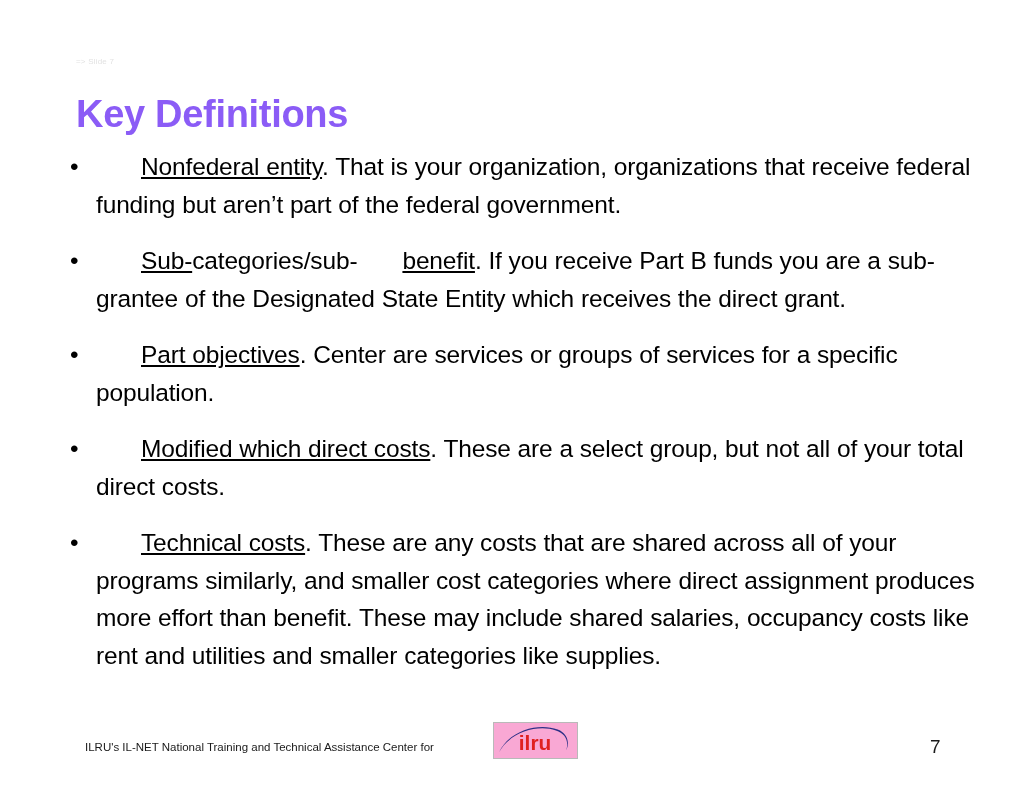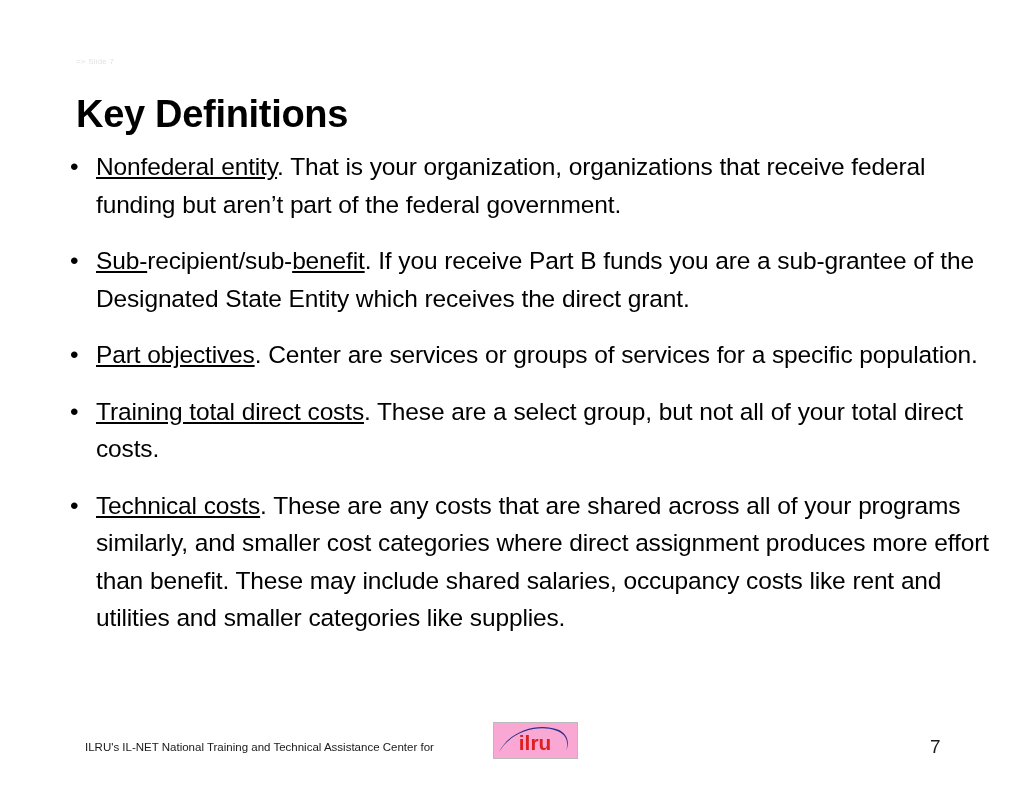--- a/index.html
+++ b/index.html
@@ -35,21 +35,21 @@
   }
 
   
   .slide-title {
     position: absolute;
     left: 76px;
     top: 66px;
     font-size: 38px;
     line-height: 46px;
     font-weight: bold;
-    color: #000000;
+    color: #8b5cf6;
     letter-spacing: -0.3px;
     font-family: "Liberation Sans", sans-serif;
     white-space: nowrap;
   }
 
   
   .body-area {
     position: absolute;
     left: 64px;
     top: 148px;
@@ -78,20 +78,21 @@
     position: absolute;
     left: 6px;
     top: 0;
     font-size: 24.5px;
     line-height: 37.5px;
     color: #000000;
   }
   .u {
     text-decoration: underline;
     text-underline-offset: 2px;
+    margin-left: 45px;
   }
 
   
   .footer-text {
     position: absolute;
     left: 76px;
     top: 740px;
     width: 390px;
     font-size: 11.5px;
     line-height: 15px;
@@ -139,31 +140,31 @@
   <div class="body-area">
     <ul class="bullets">
 
       <li>
         <span class="bullet-dot">•</span>
         <span class="u">Nonfederal entity</span><span>. That is your organization, organizations that receive federal funding but aren’t part of the federal government.</span>
       </li>
 
       <li>
         <span class="bullet-dot">•</span>
-        <span class="u">Sub-</span><span>recipient/sub-</span><span class="u">benefit</span><span>. If you receive Part B funds you are a sub-grantee of the Designated State Entity which receives the direct grant.</span>
+        <span class="u">Sub-</span><span>categories/sub-</span><span class="u">benefit</span><span>. If you receive Part B funds you are a sub-grantee of the Designated State Entity which receives the direct grant.</span>
       </li>
 
       <li>
         <span class="bullet-dot">•</span>
         <span class="u">Part objectives</span><span>. Center are services or groups of services for a specific population.</span>
       </li>
 
       <li>
         <span class="bullet-dot">•</span>
-        <span class="u">Training total direct costs</span><span>.  These are a select group, but not all of your total direct costs.</span>
+        <span class="u">Modified which direct costs</span><span>.  These are a select group, but not all of your total direct costs.</span>
       </li>
 
       <li>
         <span class="bullet-dot">•</span>
         <span class="u">Technical costs</span><span>.  These are any costs that are shared across all of your programs similarly, and smaller cost categories where direct assignment produces more effort than benefit. These may include shared salaries, occupancy costs like rent and utilities and smaller categories like supplies.</span>
       </li>
 
     </ul>
   </div>
 

